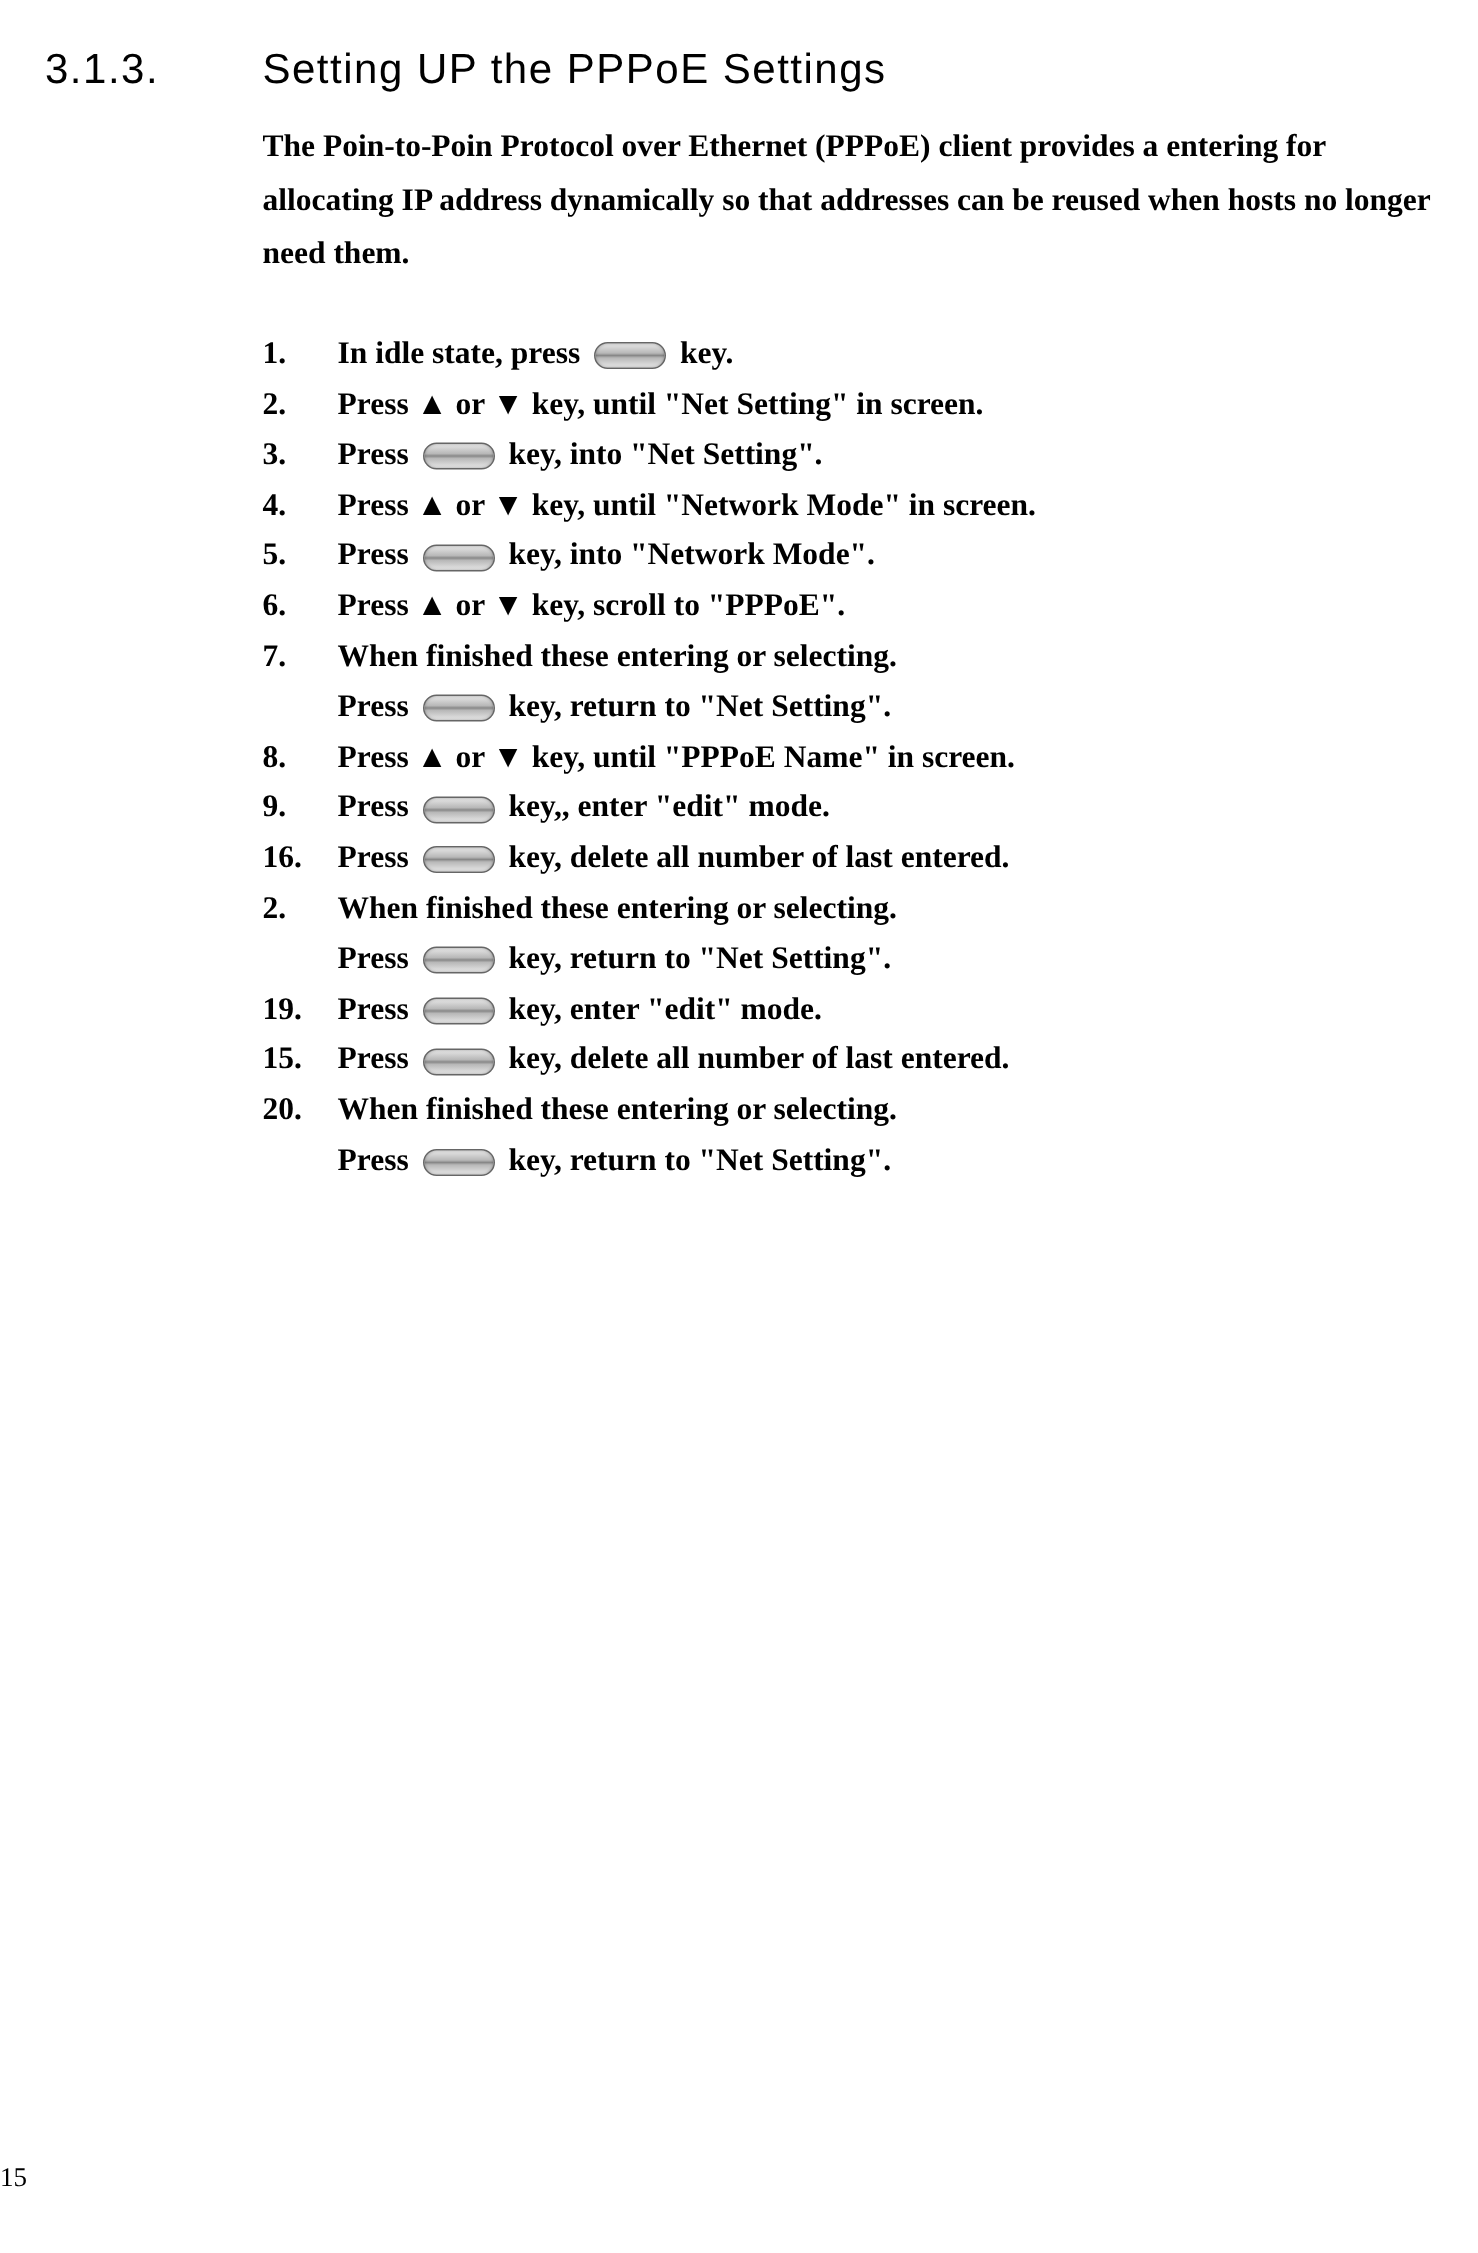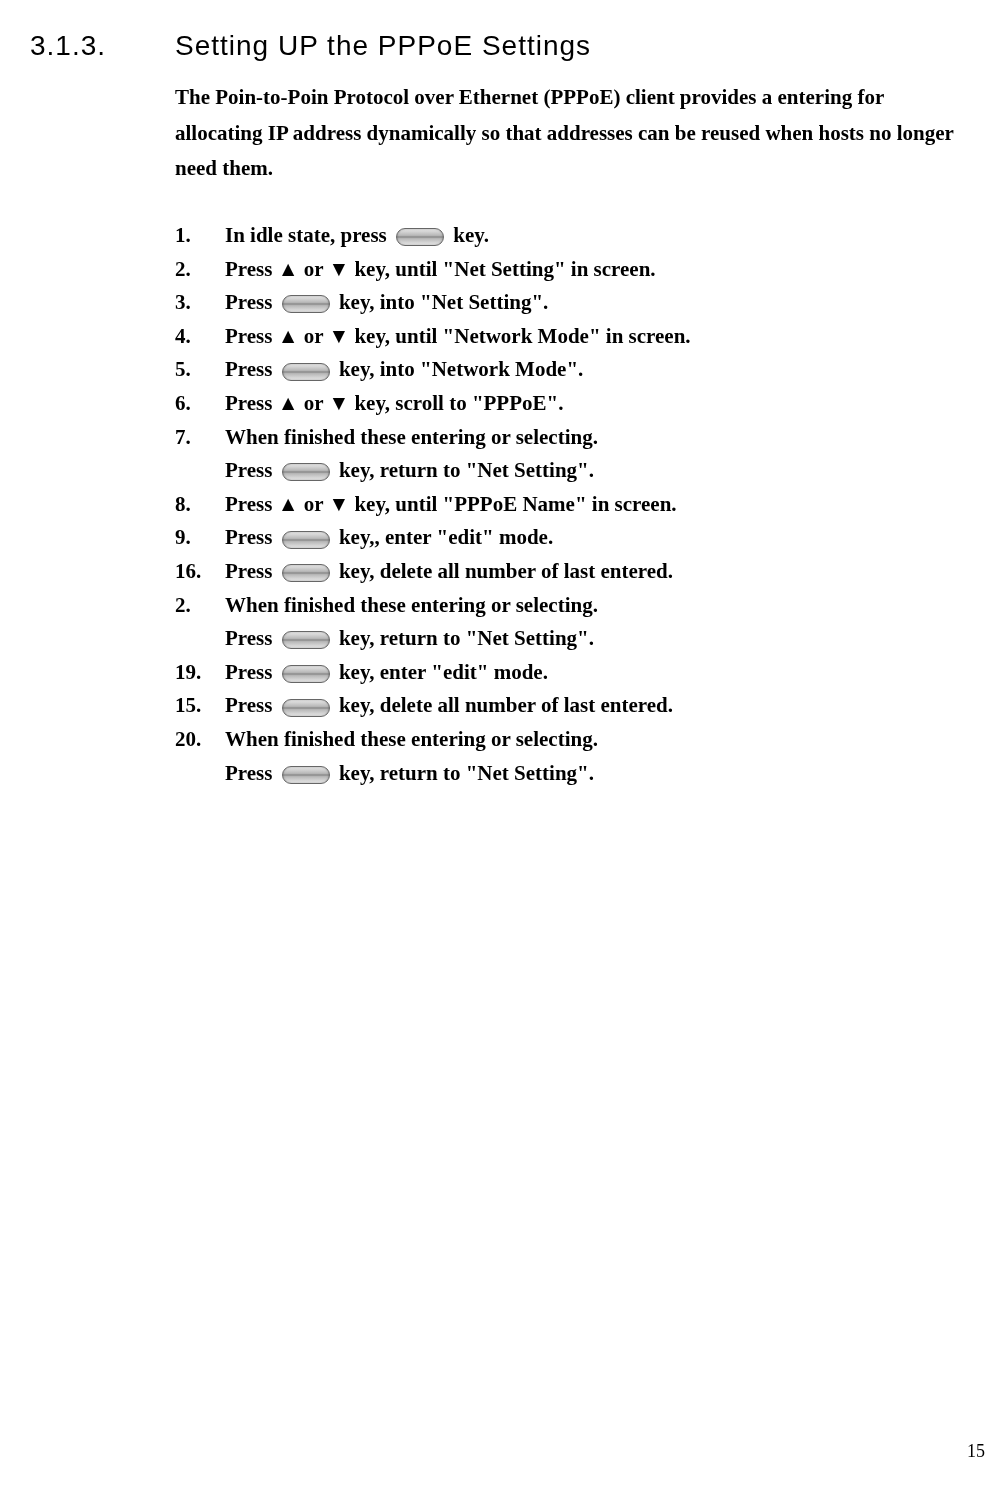--- a/index.html
+++ b/index.html
@@ -66,21 +66,21 @@
       border: 1px solid #666;
       vertical-align: middle;
       margin: 0 4px;
       position: relative;
       box-shadow: inset 0 0 2px rgba(0,0,0,0.3);
     }
     .page-number {
       position: absolute;
       bottom: 40px;
       width: 100%;
-      text-align: right;
+      text-align: left;
       left: 0;
       font-size: 18px;
       font-weight: normal;
       font-family: "Times New Roman", Times, serif;
     }
   </style>
 </head>
 <body>
 
 <div class="section-heading">

